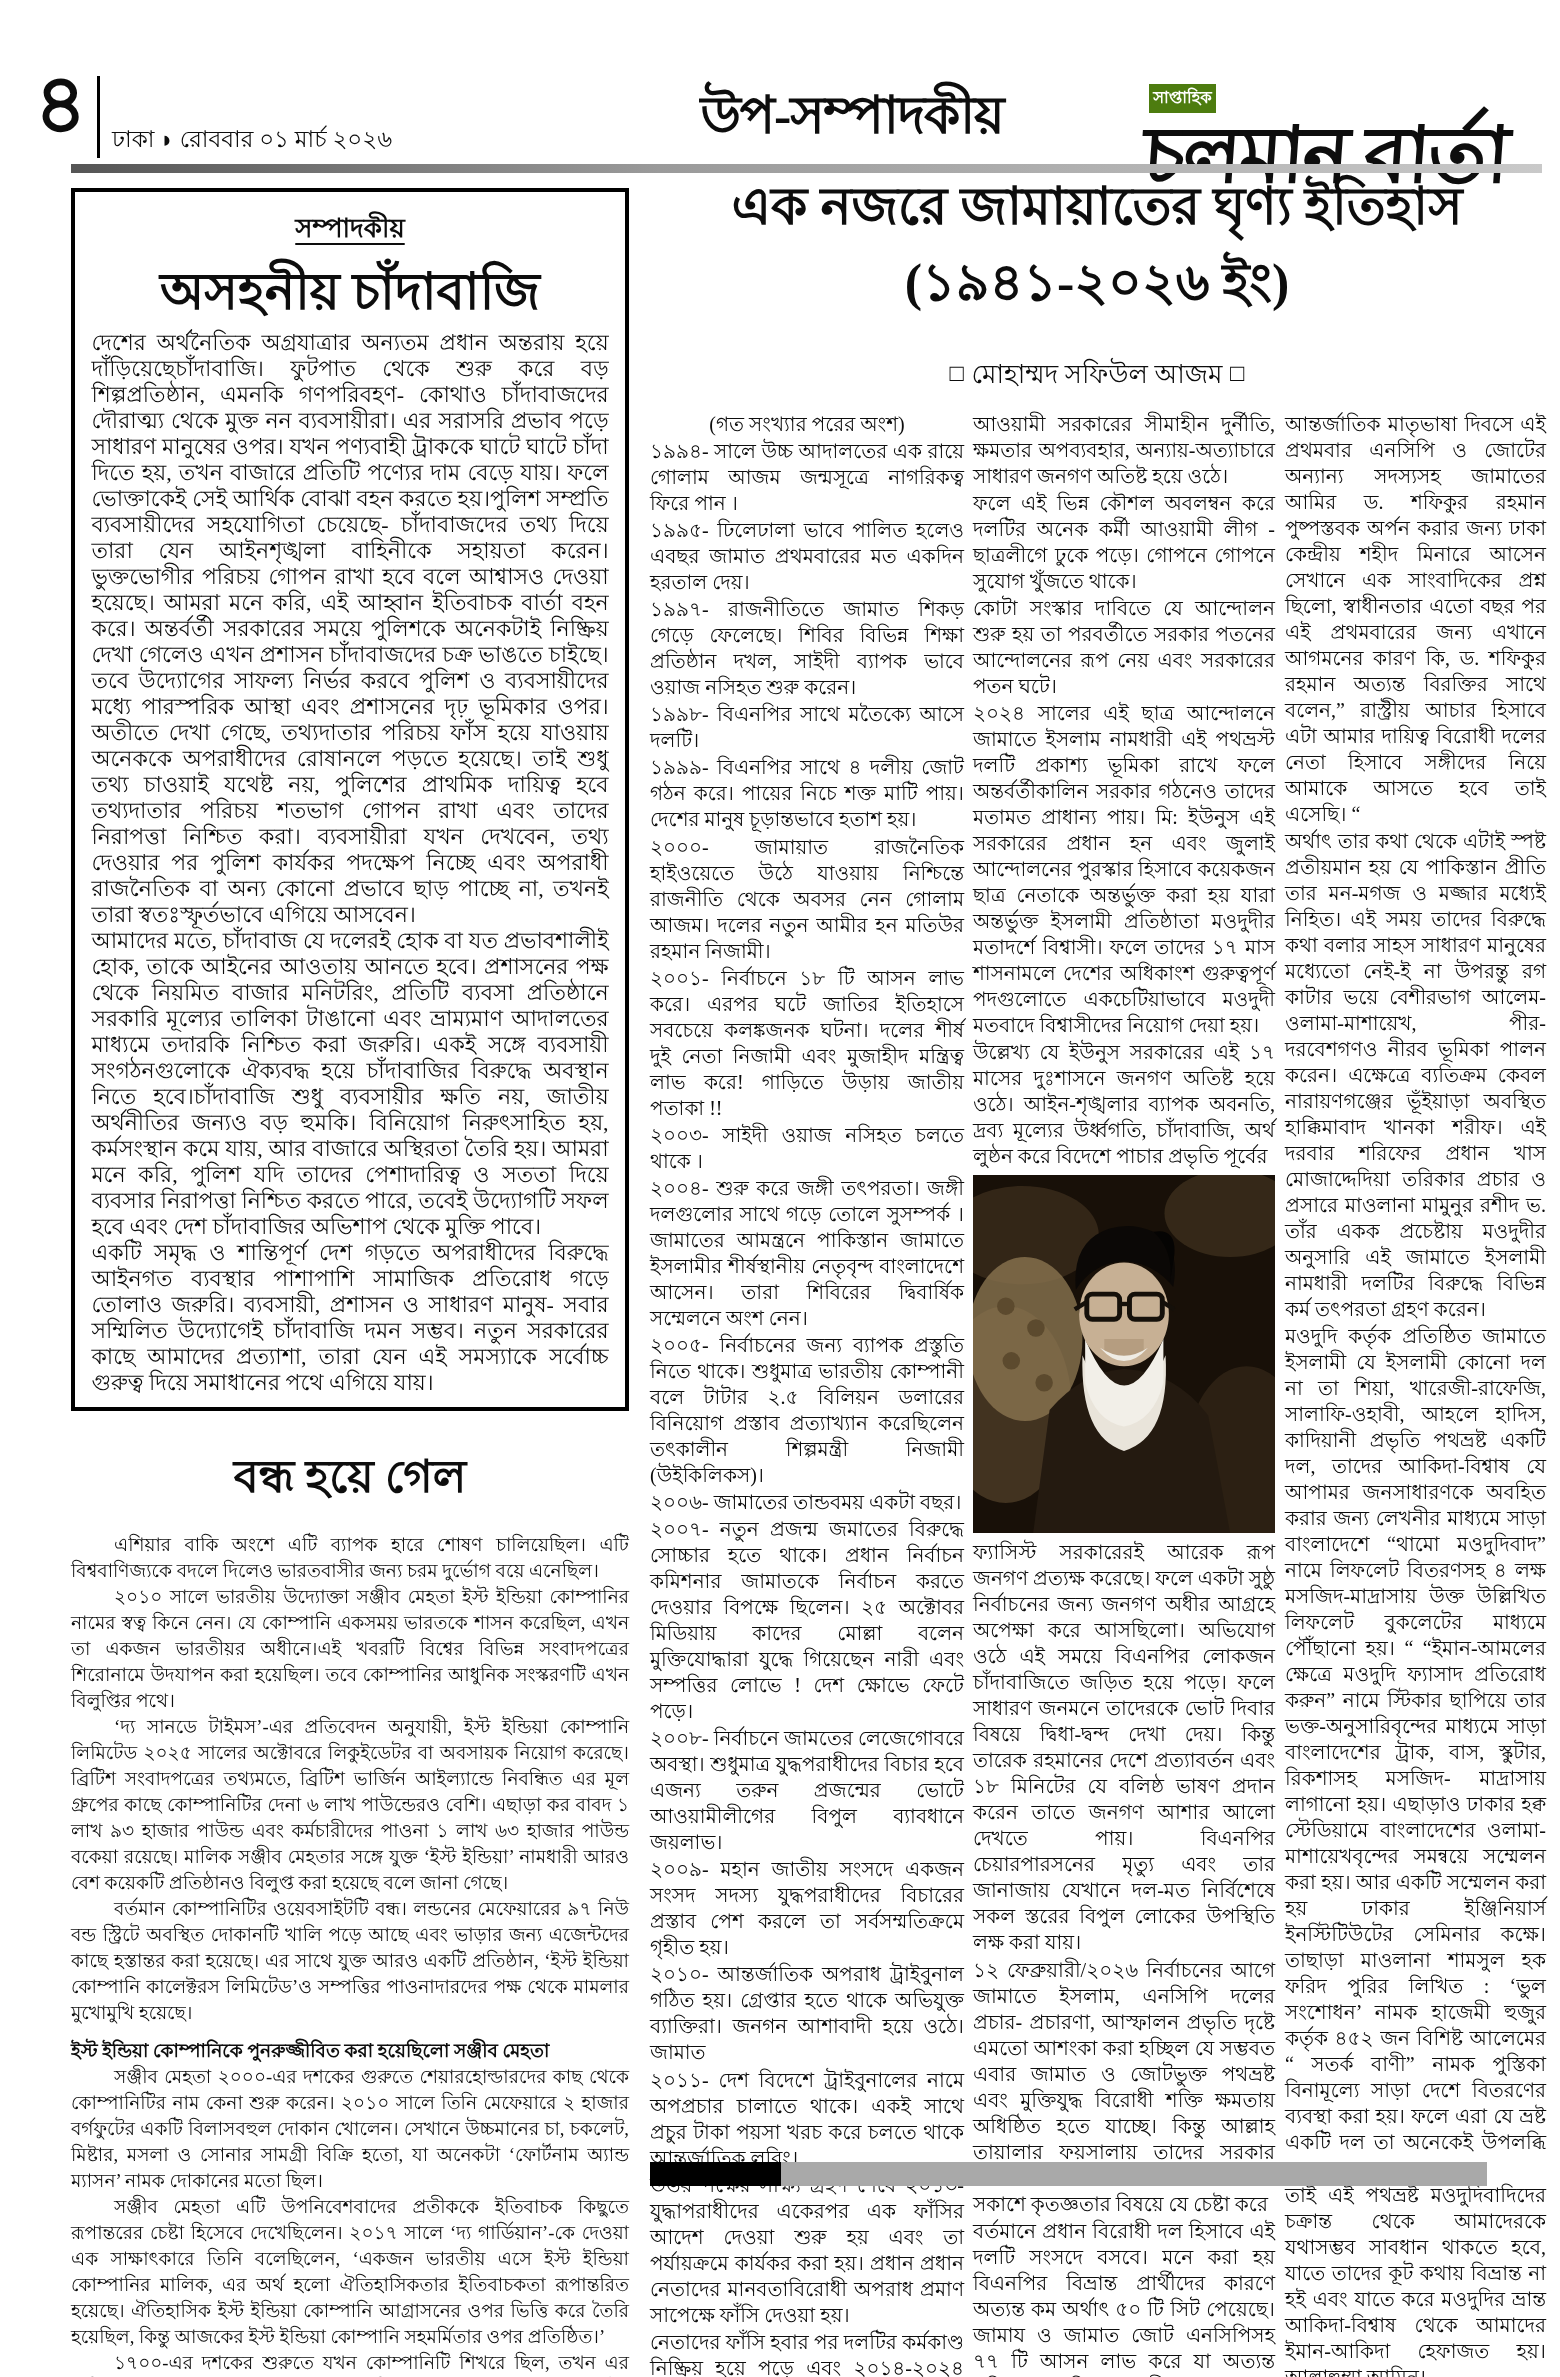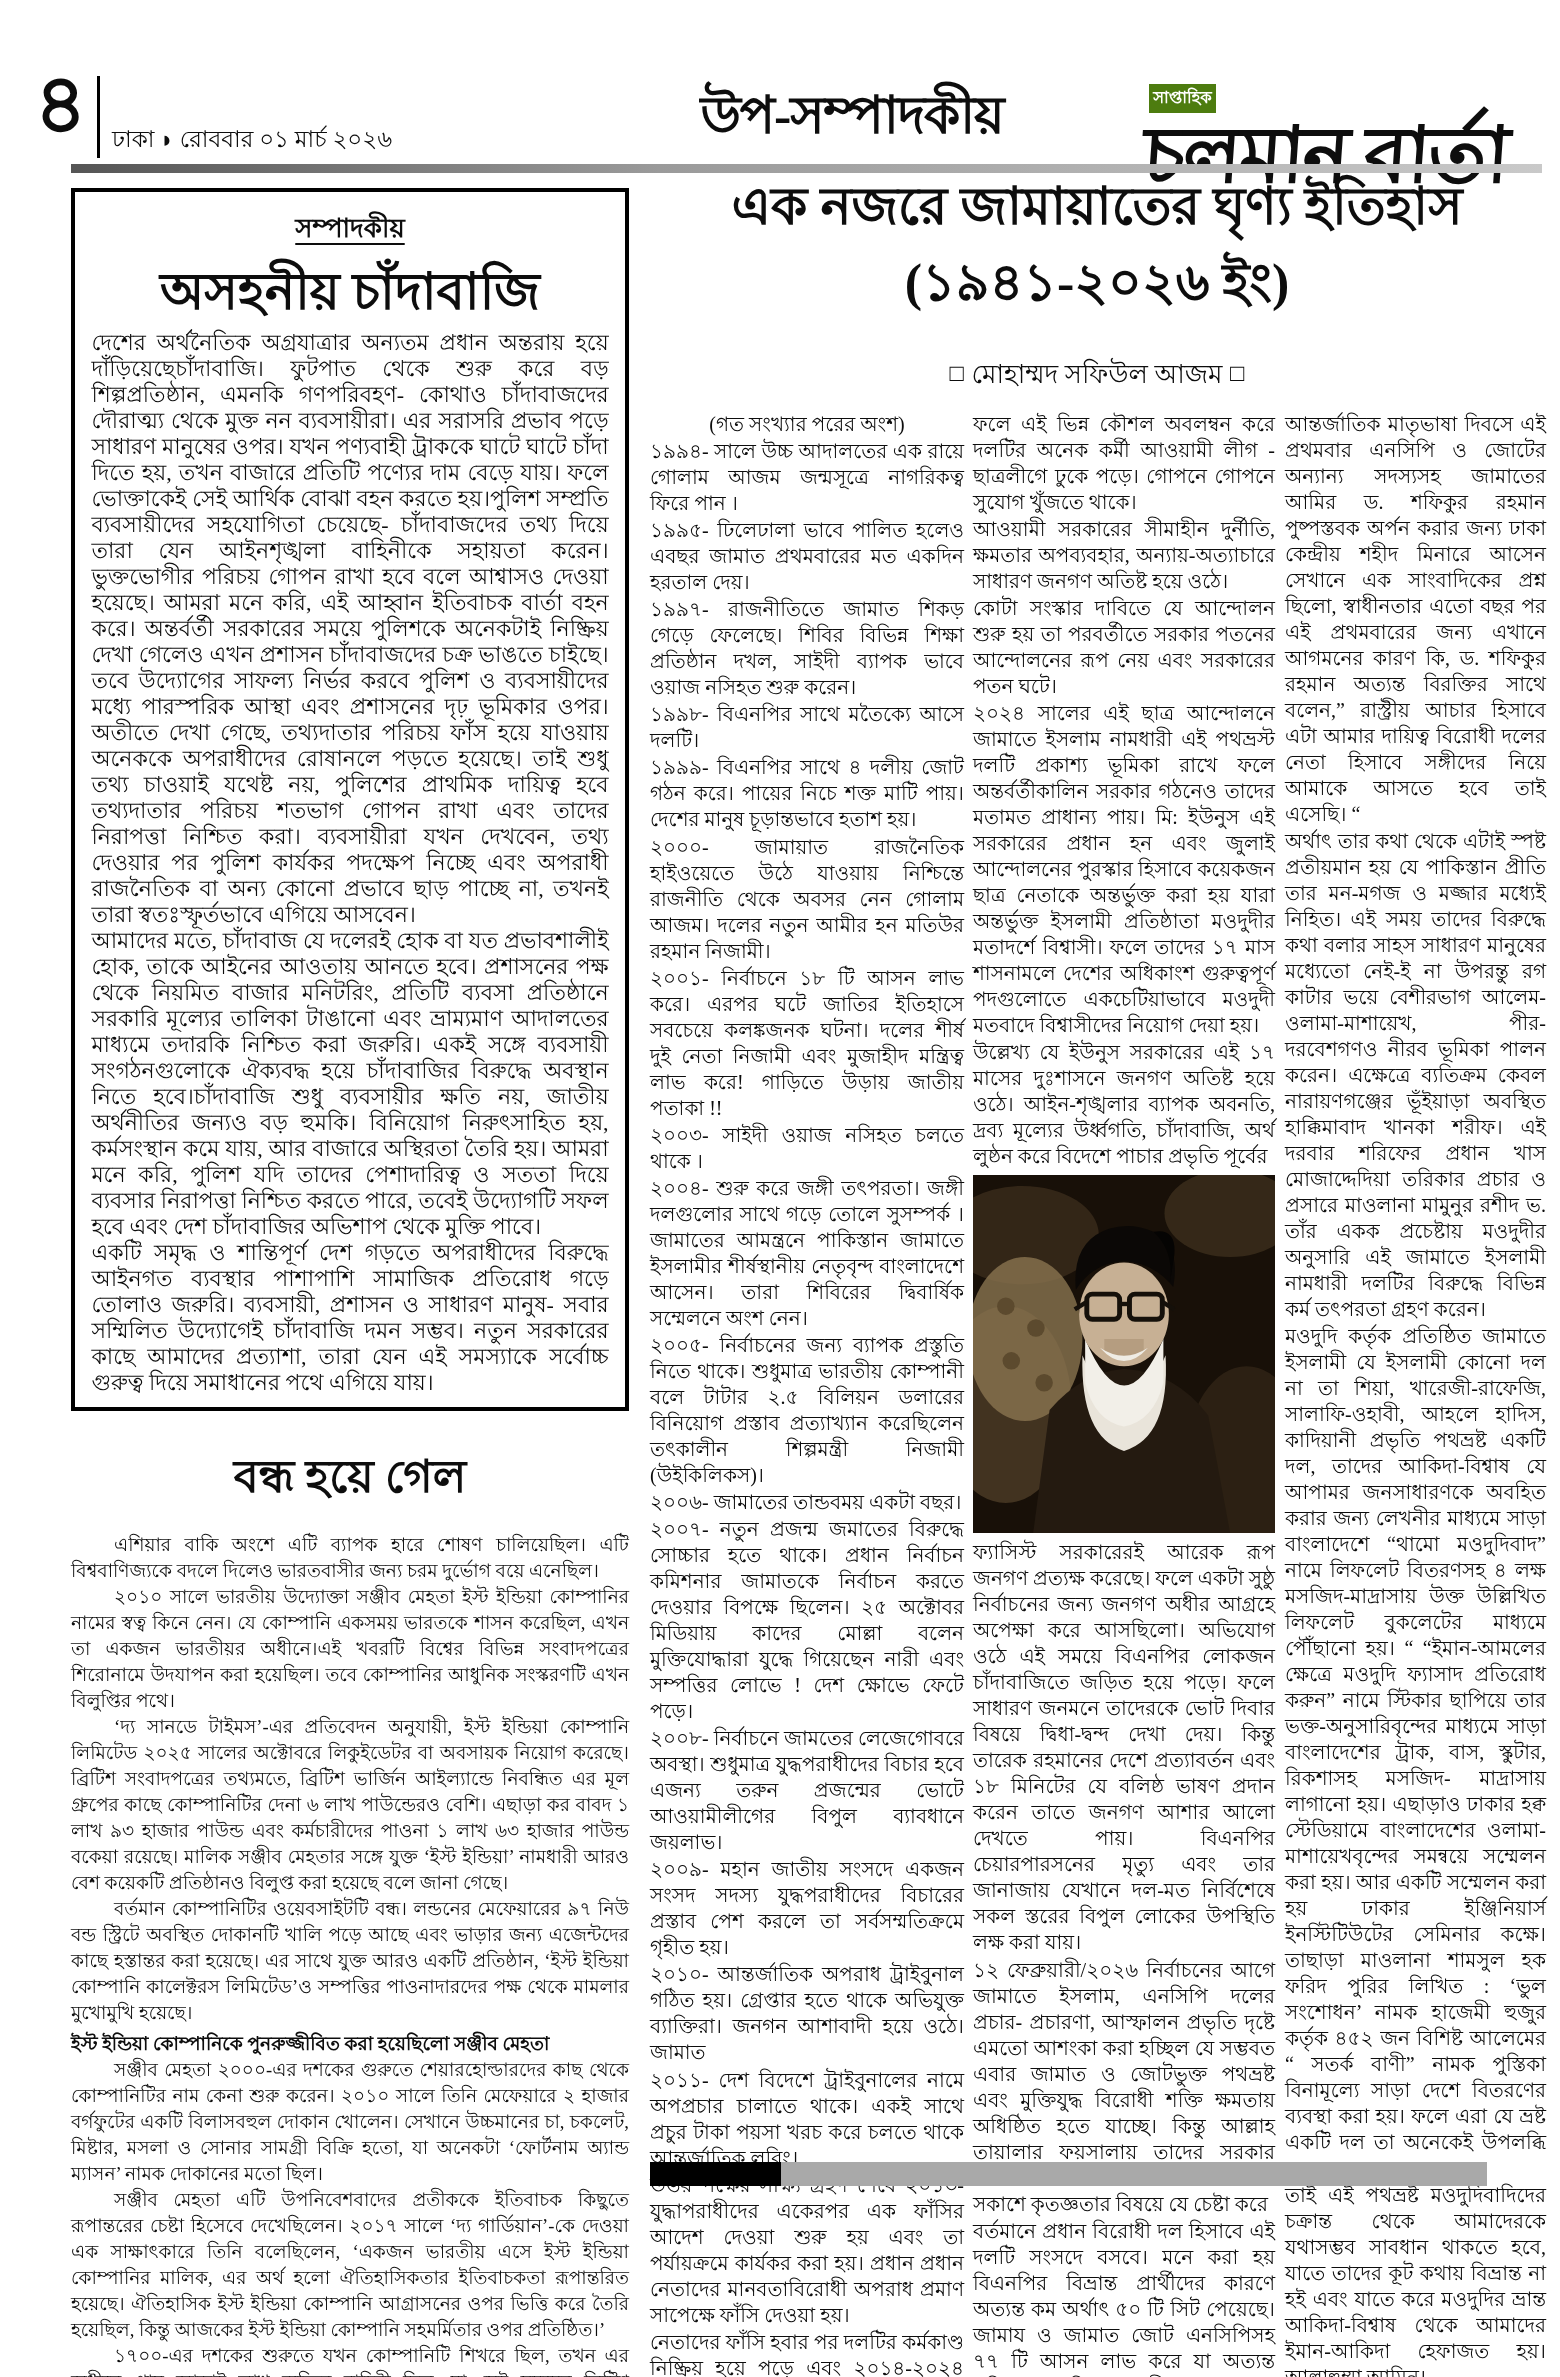--- a/index.html
+++ b/index.html
@@ -24,21 +24,21 @@
   .left-col{position:absolute;left:71px;top:188px;width:558px;}
   .editorial-box{border:4.4px solid #000;padding:14px 16.4px 11px 16.4px;}
   .ed-kicker{text-align:center;font-size:26px;font-weight:bold;text-decoration:underline;
              text-underline-offset:5.5px;margin:2.2px 0 14px 0;}
   .ed-headline{text-align:center;font-size:51px;font-weight:bold;line-height:1.05;margin:0 0 9.8px 0;}
   .ed-subhead{text-align:center;font-size:32px;font-weight:bold;margin:0 0 14px 0;}
   .ed-body p{font-size:22px;line-height:26px;text-align:justify;margin:0;}
   .article2{margin-top:31px;}
   .a2-headline{text-align:center;font-size:45px;font-weight:bold;margin:0 0 15.3px 0;}
   .a2-body p{font-size:18.6px;line-height:26px;text-align:justify;margin:0;text-indent:43px;}
-  .a2-body p.h{font-weight:bold;text-indent:0;margin-top:5px;}
+  .a2-body p.h{font-weight:bold;text-indent:0;margin-top:12px;}
 
   
   .main-headline{position:absolute;left:647px;top:181px;width:900px;text-align:center;
                  font-size:52px;font-weight:bold;line-height:1.0;}
   .main-headline .l2{display:block;margin-top:24px;}
   .byline{position:absolute;left:647px;top:354px;width:900px;text-align:center;
           font-size:26px;font-weight:normal;}
   .byline .sq{font-size:24px;position:relative;top:-2.2px;padding:0 7.6px;}
 
   .ncol p{font-size:20px;line-height:26px;text-align:justify;margin:0 0 1.1px 0;}
@@ -124,22 +124,22 @@
       <p data-interactable="false" class="p">২০০৮- নির্বাচনে জামতের লেজেগোবরে অবস্থা। শুধুমাত্র যুদ্ধপরাধীদের বিচার হবে এজন্য তরুন প্রজন্মের ভোটে আওয়ামীলীগের বিপুল ব্যাবধানে জয়লাভ।</p>
       <p data-interactable="false" class="p">২০০৯- মহান জাতীয় সংসদে একজন সংসদ সদস্য যুদ্ধপরাধীদের বিচারের প্রস্তাব পেশ করলে তা সর্বসম্মতিক্রমে গৃহীত হয়।</p>
       <p data-interactable="false" class="p">২০১০- আন্তর্জাতিক অপরাধ ট্রাইবুনাল গঠিত হয়। গ্রেপ্তার হতে থাকে অভিযুক্ত ব্যাক্তিরা। জনগন আশাবাদী হয়ে ওঠে। জামাত</p>
       <p data-interactable="false" class="p">২০১১- দেশ বিদেশে ট্রাইবুনালের নামে অপপ্রচার চালাতে থাকে। একই সাথে প্রচুর টাকা পয়সা খরচ করে চলতে থাকে আন্তর্জাতিক লবিং।</p>
       <p data-interactable="false" class="p">উভয় পক্ষের সাক্ষ্য গ্রহণ শেষে ২০১৩- যুদ্ধাপরাধীদের একেরপর এক ফাঁসির আদেশ দেওয়া শুরু হয় এবং তা পর্যায়ক্রমে কার্যকর করা হয়। প্রধান প্রধান নেতাদের মানবতাবিরোধী অপরাধ প্রমাণ সাপেক্ষে ফাঁসি দেওয়া হয়।</p>
       <p data-interactable="false" class="p">নেতাদের ফাঁসি হবার পর দলটির কর্মকাণ্ড নিষ্ক্রিয় হয়ে পড়ে এবং ২০১৪-২০২৪ পর্যন্ত  প্রায় অন্তরালে থেকে কর্ম তৎপরতা চালাতে থাকে।</p>
     </div>
 
   <div class="col2 ncol" data-interactable="false">
     <div data-interactable="false">
+        <p data-interactable="false" class="p">আওয়ামী সরকারের সীমাহীন দুর্নীতি, ক্ষমতার অপব্যবহার, অন্যায়-অত্যাচারে সাধারণ জনগণ অতিষ্ট হয়ে ওঠে।</p>
         <p data-interactable="false" class="p">ফলে এই ভিন্ন কৌশল অবলম্বন করে দলটির অনেক কর্মী আওয়ামী লীগ - ছাত্রলীগে ঢুকে পড়ে। গোপনে গোপনে সুযোগ খুঁজতে থাকে।</p>
-        <p data-interactable="false" class="p">আওয়ামী সরকারের সীমাহীন দুর্নীতি, ক্ষমতার অপব্যবহার, অন্যায়-অত্যাচারে সাধারণ জনগণ অতিষ্ট হয়ে ওঠে।</p>
         <p data-interactable="false" class="p">কোটা সংস্কার দাবিতে  যে আন্দোলন শুরু হয় তা পরবর্তীতে  সরকার পতনের আন্দোলনের রূপ নেয় এবং সরকারের পতন ঘটে।</p>
         <p data-interactable="false" class="p">২০২৪ সালের এই ছাত্র আন্দোলনে জামাতে ইসলাম নামধারী এই পথভ্রস্ট দলটি প্রকাশ্য ভূমিকা রাখে ফলে অন্তর্বর্তীকালিন সরকার গঠনেও তাদের মতামত প্রাধান্য পায়।  মি: ইউনুস এই সরকারের প্রধান হন এবং জুলাই আন্দোলনের পুরস্কার হিসাবে কয়েকজন ছাত্র নেতাকে অন্তর্ভুক্ত করা হয় যারা অন্তর্ভুক্ত ইসলামী প্রতিষ্ঠাতা মওদুদীর মতাদর্শে বিশ্বাসী। ফলে তাদের ১৭ মাস শাসনামলে দেশের অধিকাংশ গুরুত্বপূর্ণ পদগুলোতে একচেটিয়াভাবে মওদুদী মতবাদে বিশ্বাসীদের নিয়োগ দেয়া হয়।</p>
         <p data-interactable="false" class="p">উল্লেখ্য যে ইউনুস সরকারের এই ১৭ মাসের দুঃশাসনে জনগণ অতিষ্ট হয়ে ওঠে। আইন-শৃঙ্খলার ব্যাপক অবনতি, দ্রব্য মূল্যের উর্ধ্বগতি, চাঁদাবাজি, অর্থ লুষ্ঠন করে বিদেশে পাচার প্রভৃতি পূর্বের</p>
       </div>
 
     <div class="photo" data-interactable="false">
       <svg viewBox="0 0 552 655" preserveAspectRatio="none">
         <rect x="0" y="0" width="552" height="655" fill="#181008"></rect>
         <ellipse cx="90" cy="110" rx="140" ry="90" fill="#4a3824" opacity="0.55"></ellipse>
         <ellipse cx="470" cy="70" rx="120" ry="80" fill="#59462c" opacity="0.45"></ellipse>

